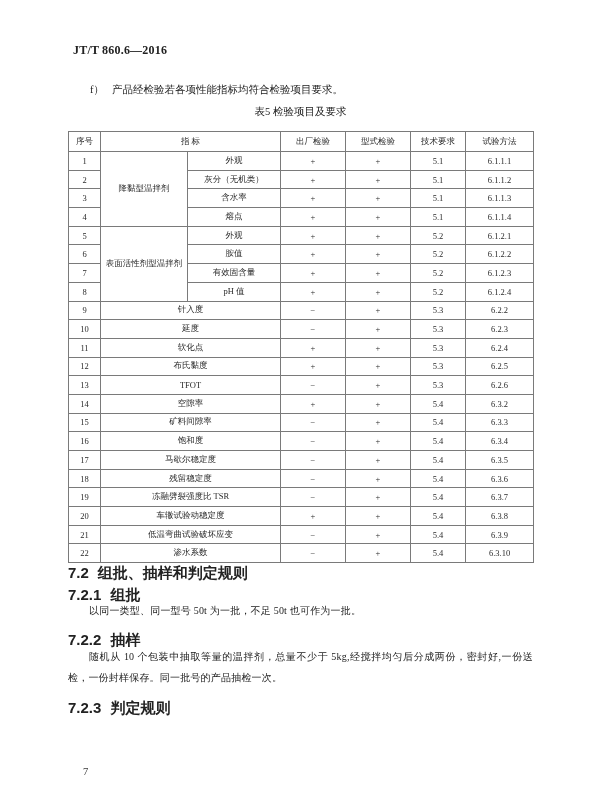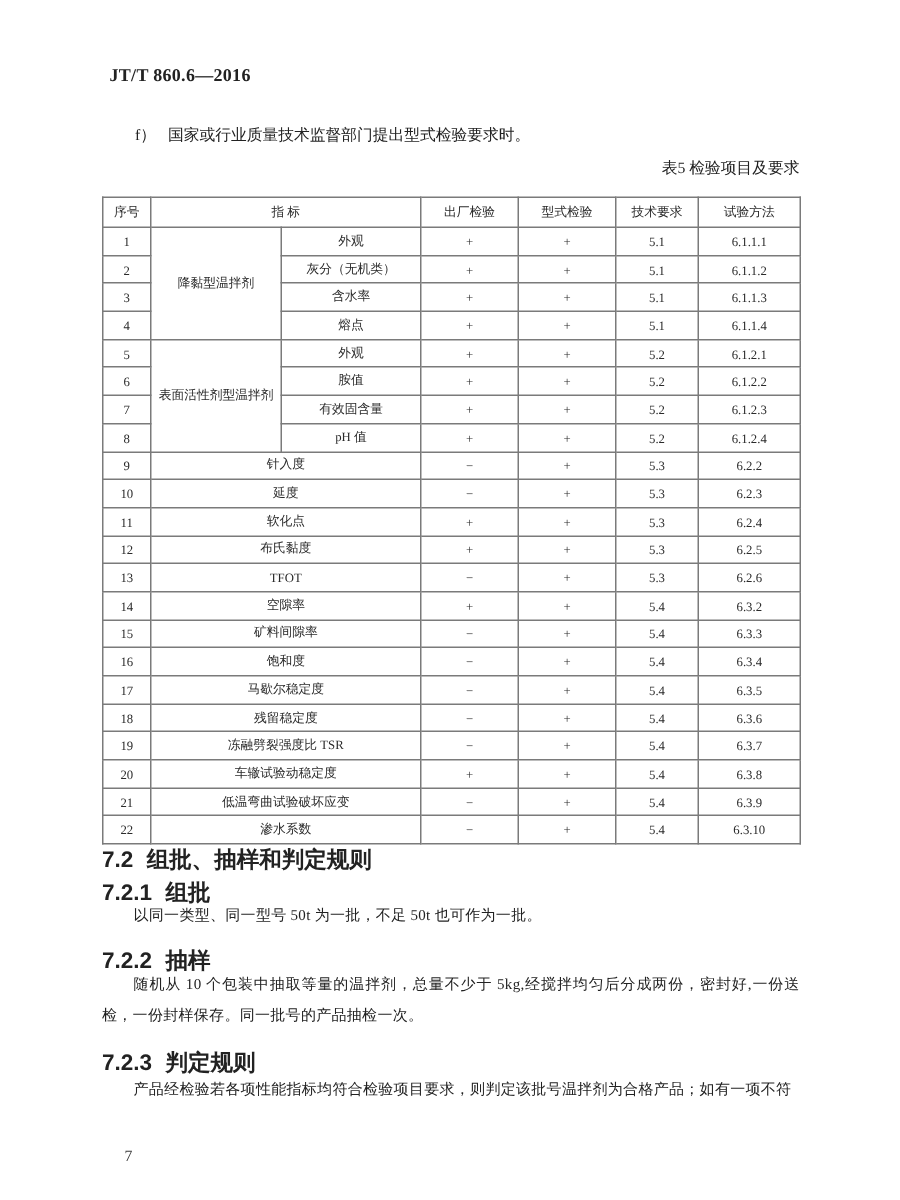--- a/index.html
+++ b/index.html
@@ -27,21 +27,21 @@
     white-space: nowrap;
   }
   .intro-item .li-label { display: inline-block; width: 22px; }
   #intro-e { top: 61px; }
   #intro-f { top: 83px; }
   .table-title {
     position: absolute;
     top: 105px;
     left: 68px;
     width: 465px;
-    text-align: right;
+    text-align: center;
     font-size: 10.5px;
   }
   table.insp {
     position: absolute;
     top: 131px;
     left: 68px;
     width: 465px;
     border-collapse: collapse;
     table-layout: fixed;
     font-size: 8.5px;
@@ -94,21 +94,21 @@
   }
 </style>
 </head>
 <body>
 
 <div class="page">
 
   <div class="doc-header">JT/T 860.6—2016</div>
 
   <div class="intro-item" id="intro-f">
-    <span class="li-label">f）</span><span>国家或行业质量技术监督部门提出型式检验要求时。</span>
+    <span class="li-label">f）</span><span>产品经检验若各项性能指标均符合检验项目要求。</span>
   </div>
 
   <div class="table-title">表5 检验项目及要求</div>
 
   <table class="insp">
     <colgroup>
       <col style="width:32px">
         <col style="width:87px">
         <col style="width:93px">
       <col style="width:65px">
@@ -318,17 +318,16 @@
   <div class="para" id="p721">以同一类型、同一型号 50t 为一批，不足 50t 也可作为一批。</div>
 
   <div class="sec-heading" id="h722">
     <span class="num">7.2.2</span><span>抽样</span>
   </div>
   <div class="para" id="p722">随机从 10 个包装中抽取等量的温拌剂，总量不少于 5kg,经搅拌均匀后分成两份，密封好,一份送检，一份封样保存。同一批号的产品抽检一次。</div>
 
   <div class="sec-heading" id="h723">
     <span class="num">7.2.3</span><span>判定规则</span>
   </div>
-  <div class="para" id="p723">产品经检验若各项性能指标均符合检验项目要求，则判定该批号温拌剂为合格产品；如有一项不符</div>
 
   <div class="page-number">7</div>
 
 </div>
 
 </body></html>

